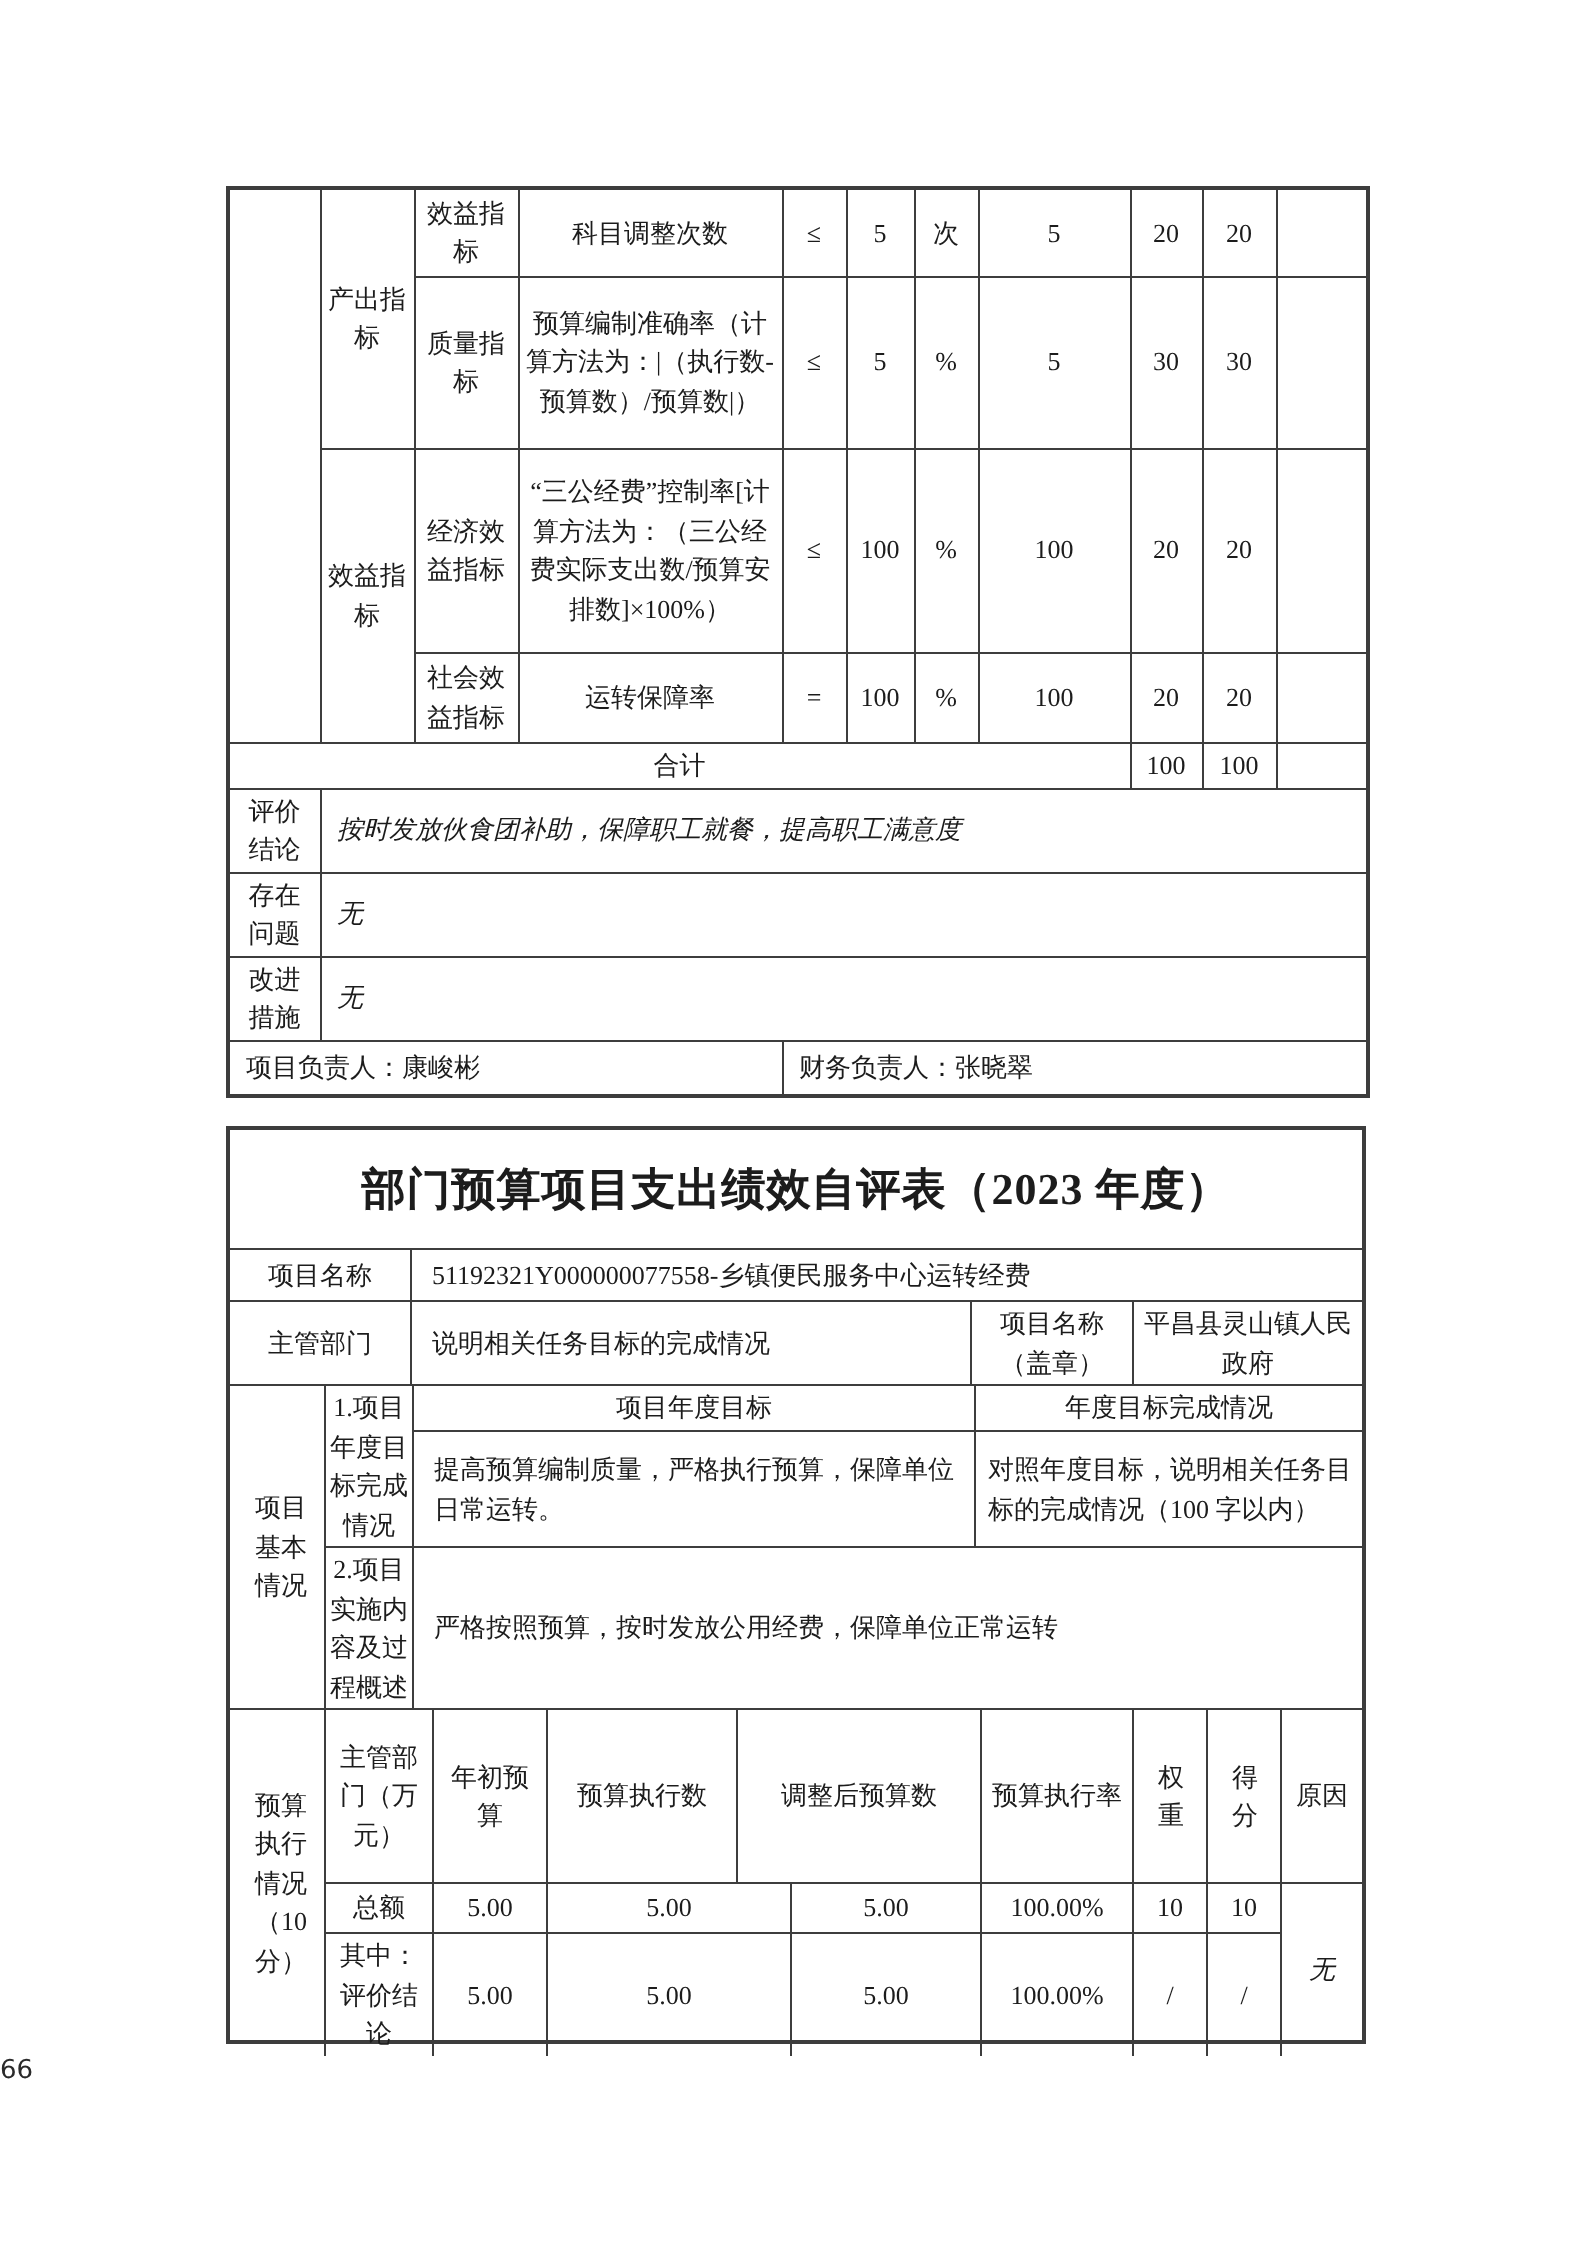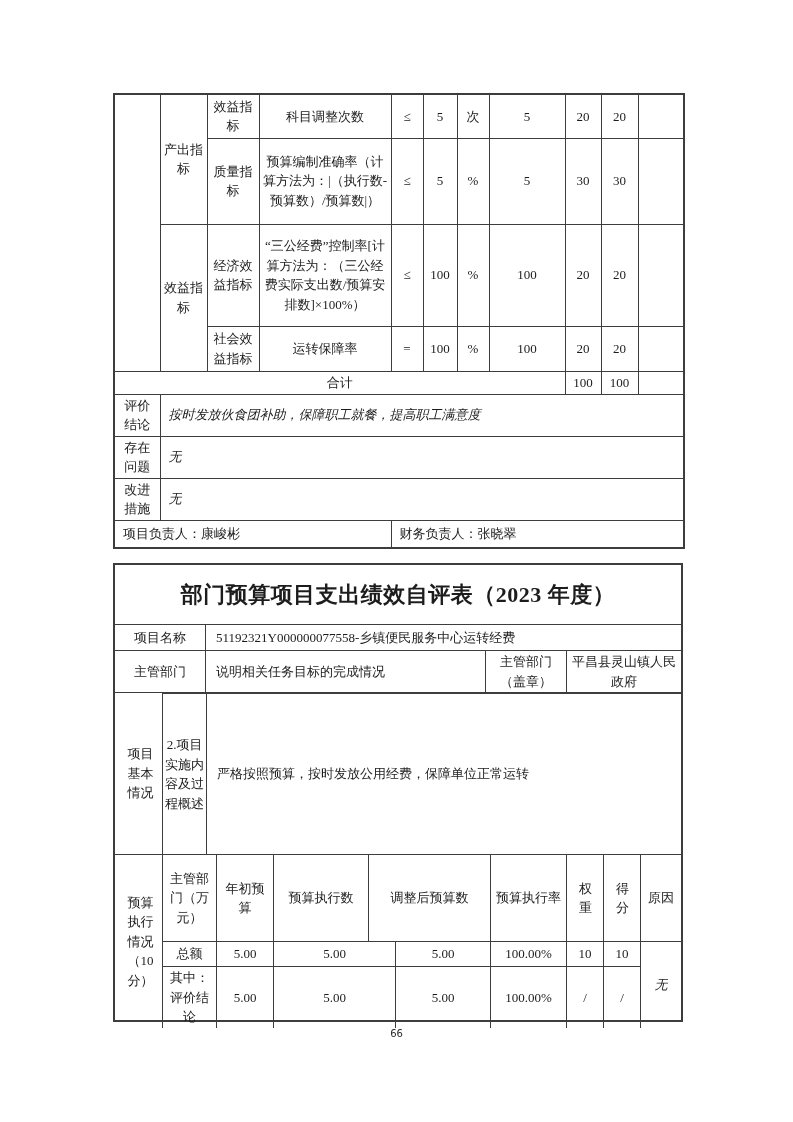--- a/index.html
+++ b/index.html
@@ -48,22 +48,22 @@
   .cell.lft { justify-content: flex-start; text-align: left; padding-left: 10px; }
   .vstack { display: flex; flex-direction: column; align-items: stretch; padding: 0; }
   .grow { flex: 1 1 auto; min-width: 0; }
   .nw { margin: 0 auto; text-align: right; }           
   .title-row {
     flex: 0 0 59px; display: flex; align-items: center; justify-content: center;
     font-weight: bold; font-size: 22px; letter-spacing: 0.5px;
   }
   .pageno {
     position: absolute; left: 0; top: 1028px; width: 793px;
-    text-align: center; font-family: "DejaVu Sans", sans-serif;
-    font-size: 10px; color: #2a2a2a;
+    text-align: left; font-family: "DejaVu Sans", sans-serif;
+    font-size: 13px; color: #2a2a2a;
   }
 </style>
 </head>
 <body>
 
 <div class="page">
 
   <table class="t1">
     <colgroup>
       <col style="width:46px">
@@ -156,29 +156,42 @@
     <div class="title-row">部门预算项目支出绩效自评表（2023 年度）</div>
 
     <div class="r bt" style="flex:0 0 26px">
       <div class="cell" style="flex:0 0 90px">项目名称</div>
       <div class="cell bl grow lft">51192321Y000000077558-乡镇便民服务中心运转经费</div>
     </div>
 
     <div class="r bt" style="flex:0 0 42px">
       <div class="cell" style="flex:0 0 90px">主管部门</div>
       <div class="cell bl lft" style="flex:0 0 280px">说明相关任务目标的完成情况</div>
-      <div class="cell bl" style="flex:0 0 81px">主管部门（盖章）</div>
+      <div class="cell bl" style="flex:0 0 81px">项目名称（盖章）</div>
       <div class="cell bl grow">平昌县灵山镇人民政府</div>
     </div>
 
     <div class="r bt" style="flex:0 0 162px">
       <div class="cell" style="flex:0 0 47px">
         <div class="nw" style="width:30px">项目基本情况</div>
       </div>
       <div class="bl grow vstack">
+        <div class="r" style="flex:0 0 78px">
+          <div class="cell" style="flex:0 0 43px;padding:1px">1.项目年度目标完成情况</div>
+          <div class="bl grow vstack">
+            <div class="r" style="flex:0 0 22px">
+              <div class="cell" style="flex:0 0 280px">项目年度目标</div>
+              <div class="cell bl grow">年度目标完成情况</div>
+            </div>
+            <div class="r bt grow">
+              <div class="cell lft" style="flex:0 0 280px">提高预算编制质量，严格执行预算，保障单位日常运转。</div>
+              <div class="cell bl grow lft" style="padding-left:6px;padding-right:4px">对照年度目标，说明相关任务目标的完成情况（100 字以内）</div>
+            </div>
+          </div>
+        </div>
         <div class="r bt grow">
           <div class="cell" style="flex:0 0 43px;padding:1px">2.项目实施内容及过程概述</div>
           <div class="cell bl grow lft">严格按照预算，按时发放公用经费，保障单位正常运转</div>
         </div>
       </div>
     </div>
 
     <div class="r bt grow">
       <div class="cell" style="flex:0 0 47px">
         <div class="nw" style="width:30px">预算执行情况（10 分）</div>

